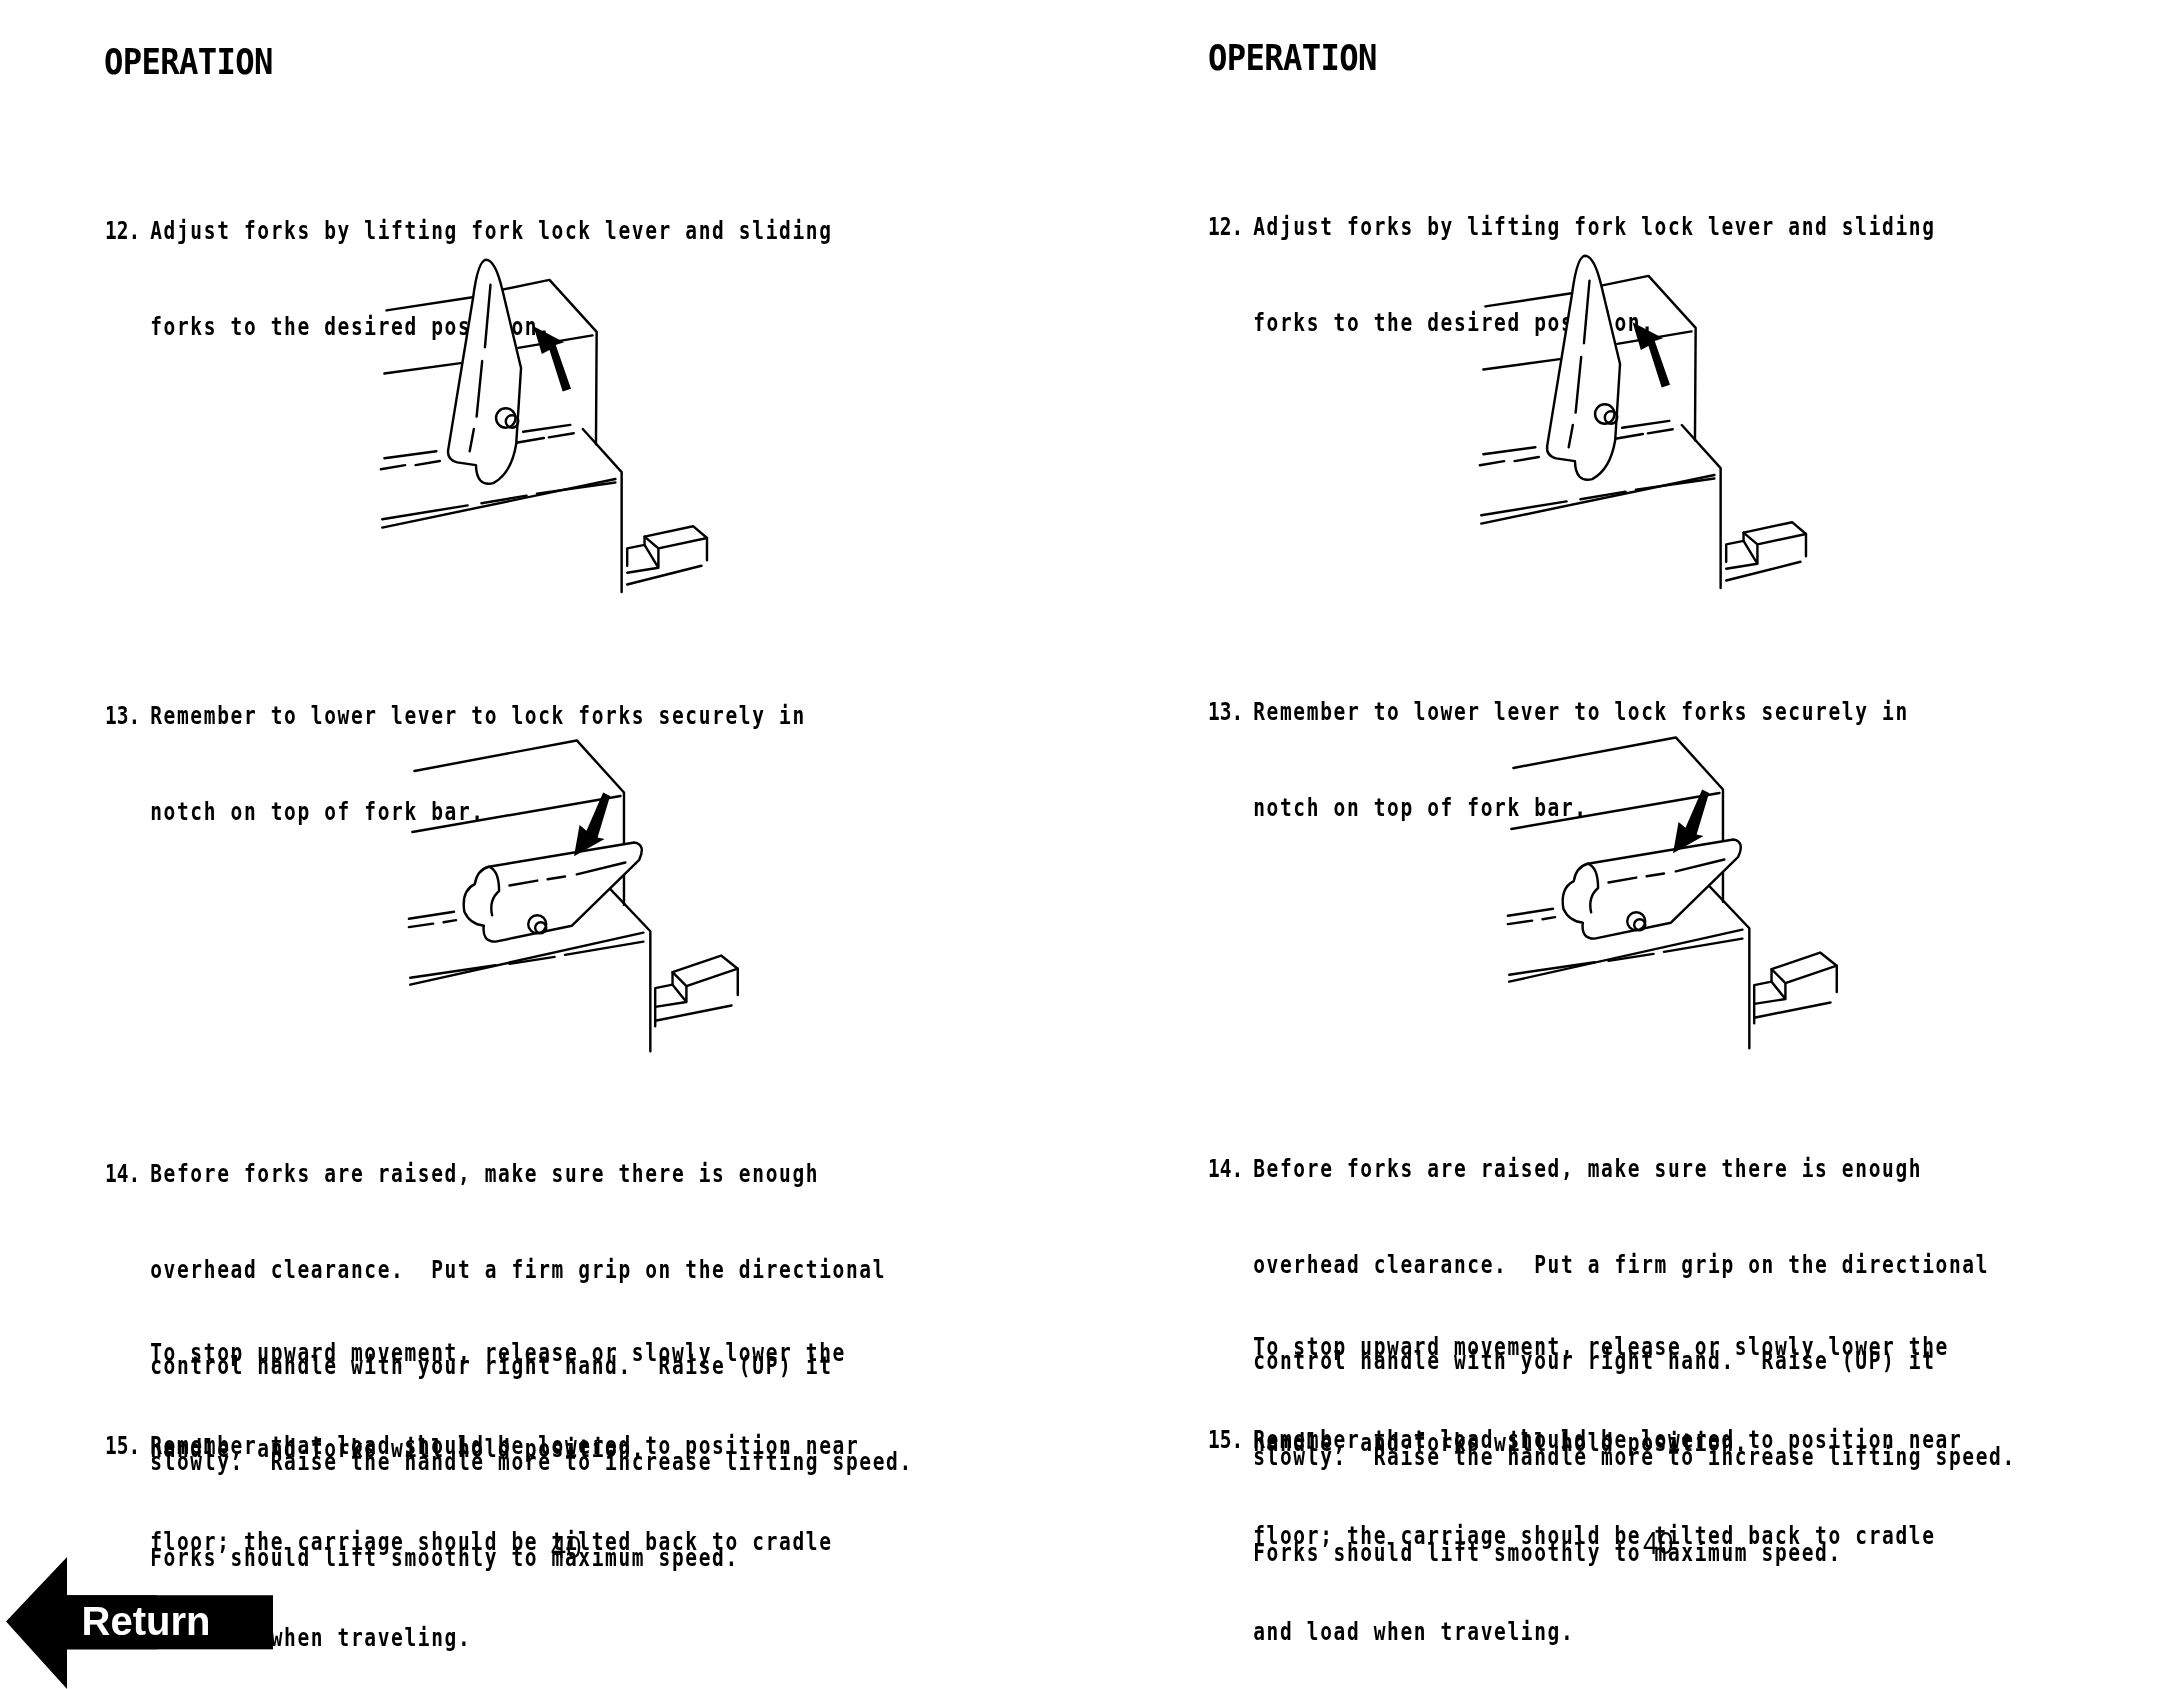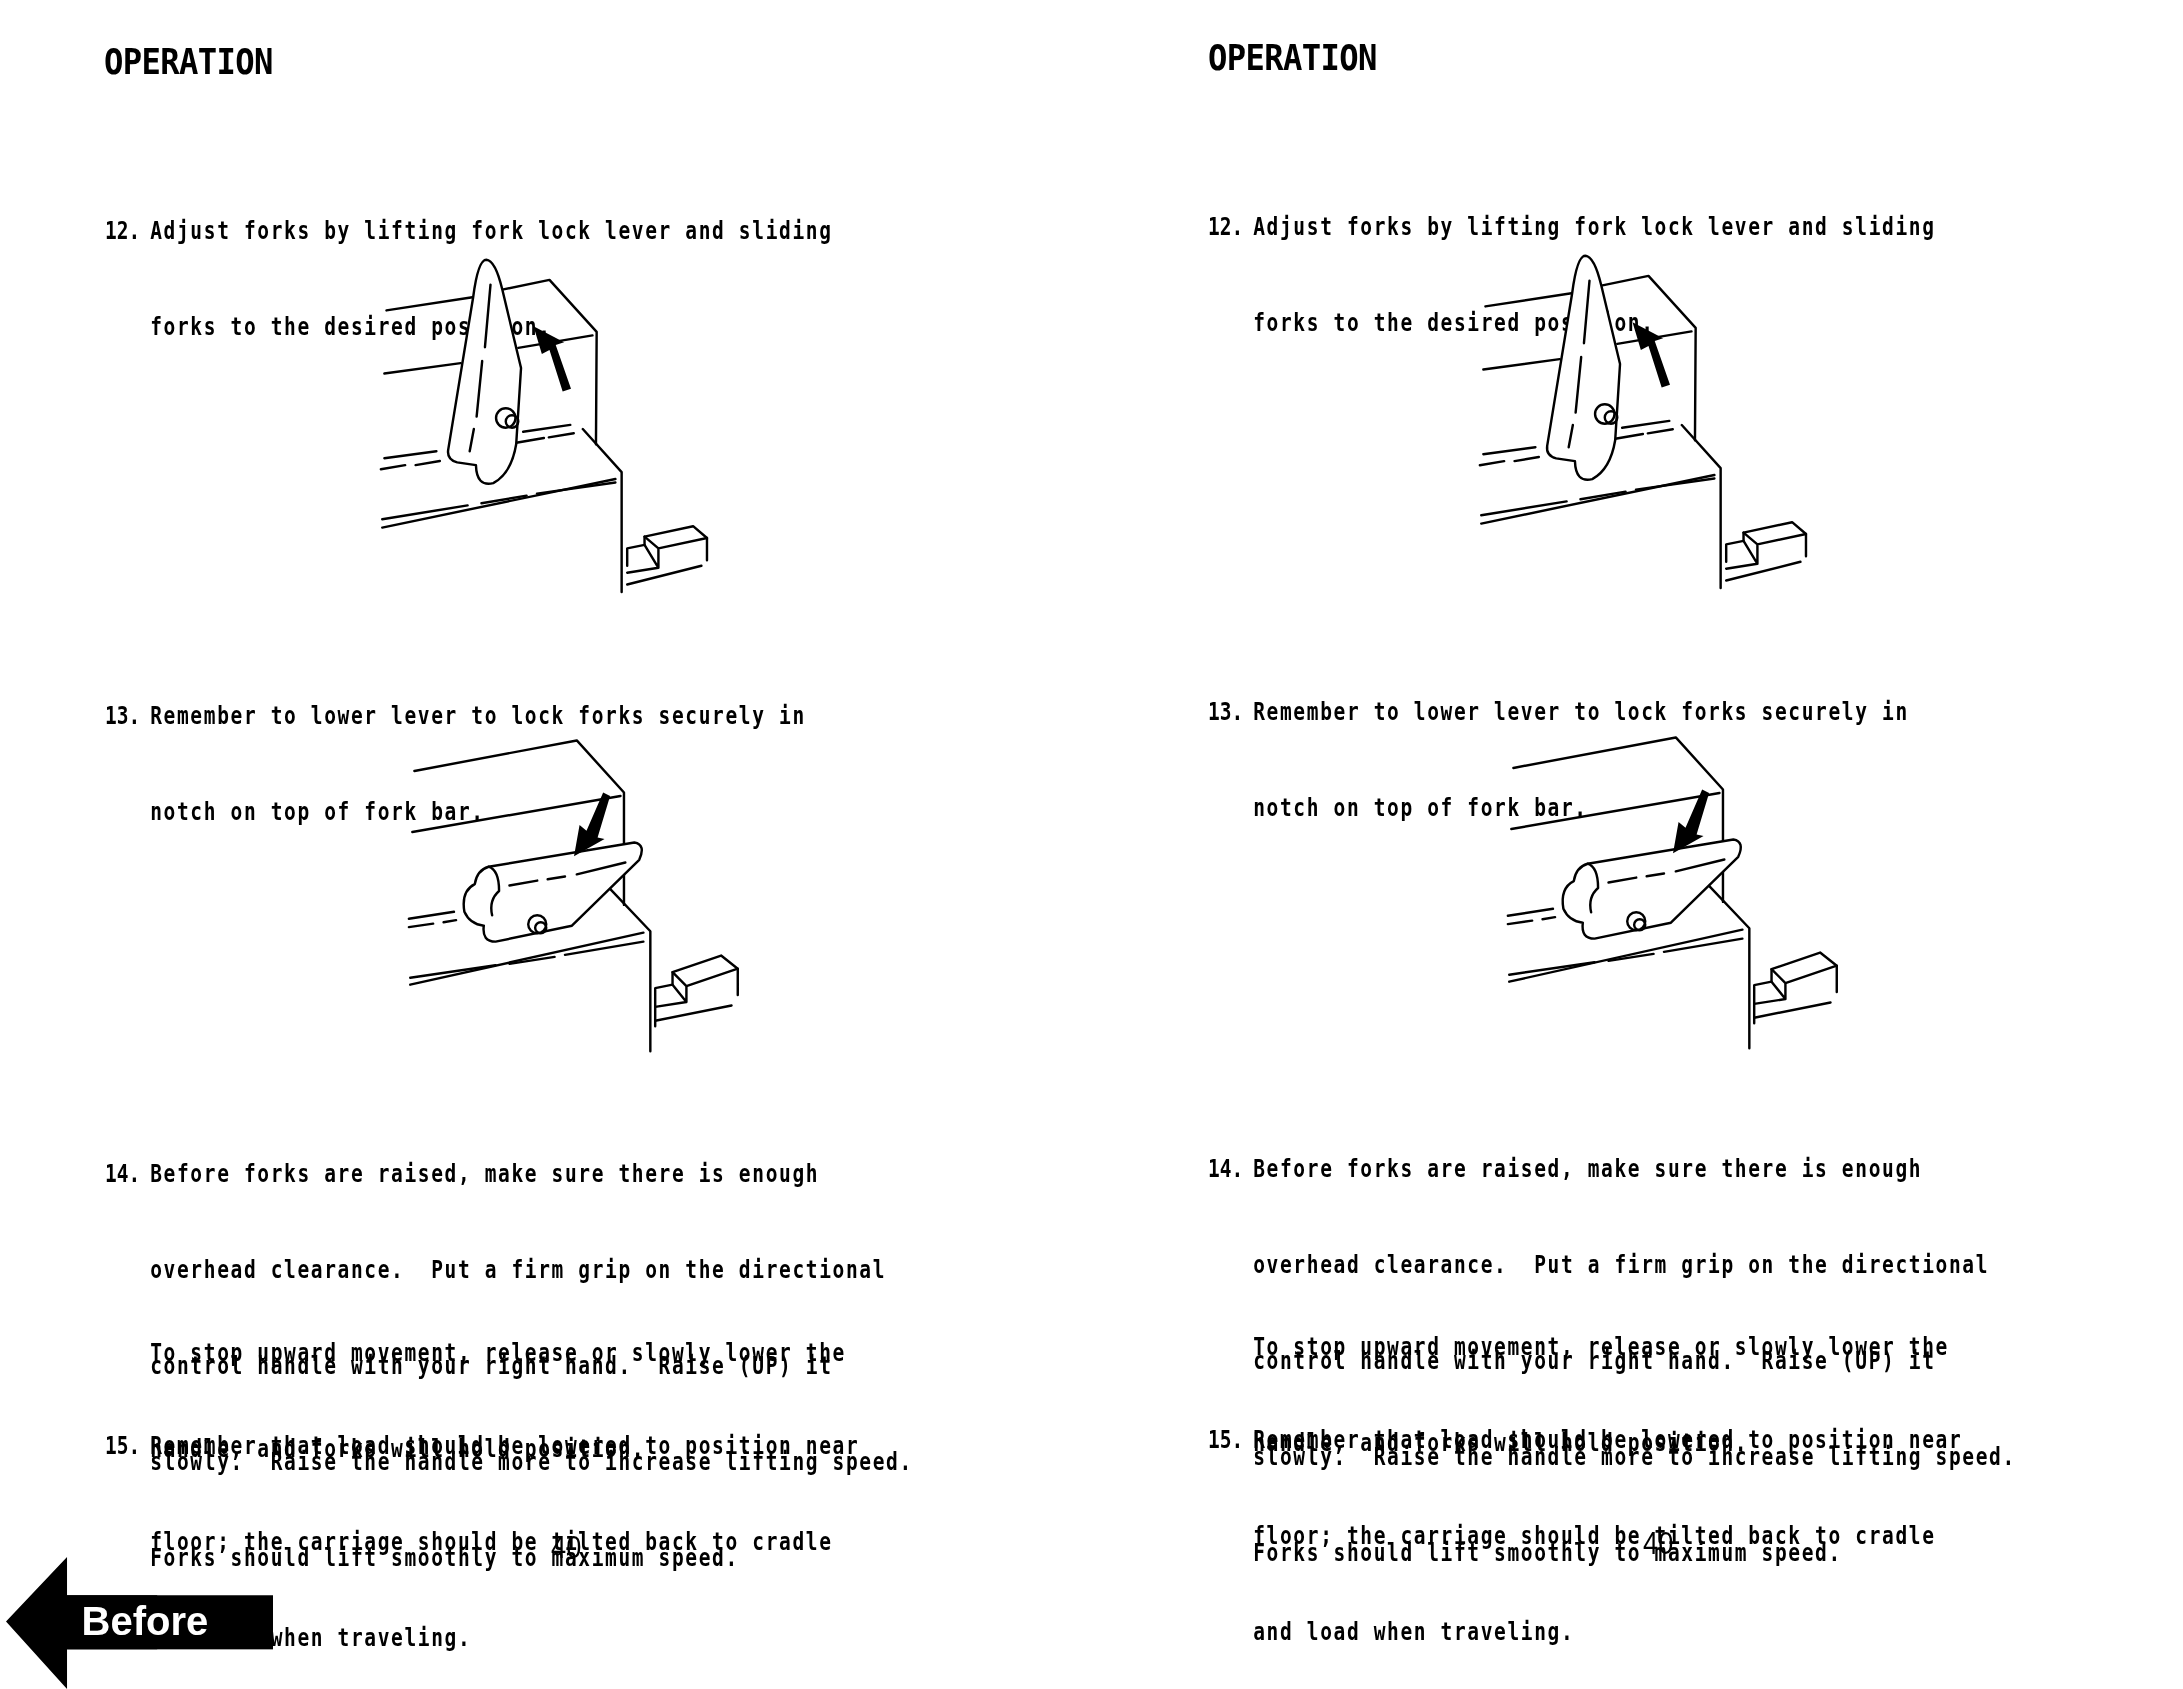--- a/index.html
+++ b/index.html
@@ -181,15 +181,15 @@
   </div>
 
   <div class="page-num" style="left:551px; top:1525px;">40</div>
 </div>
 
 <div class="return-btn">
   <svg width="267" height="132" viewBox="0 0 385 190">
     <path d="M0,93 L88,0 L88,55 L218,55 L218,133 L88,133 L88,190 Z" fill="#000"></path>
     <rect x="88" y="55" width="297" height="78" fill="#000"></rect>
   </svg>
-  <div class="return-label">Before</div>
+  <div class="return-label">Return</div>
 </div>
 
 
 </body></html>

